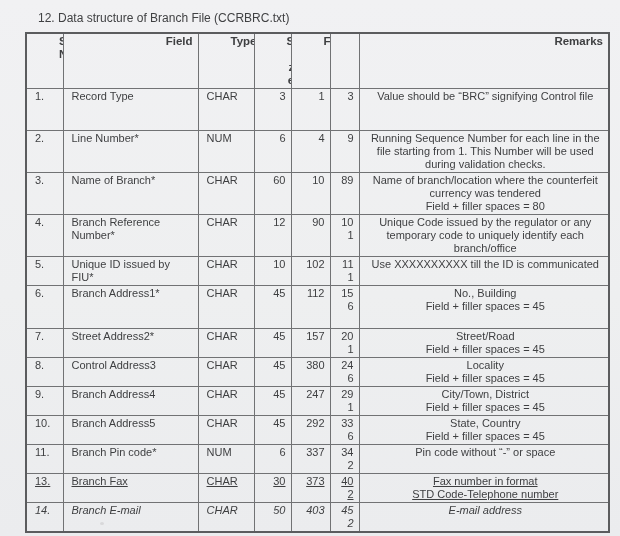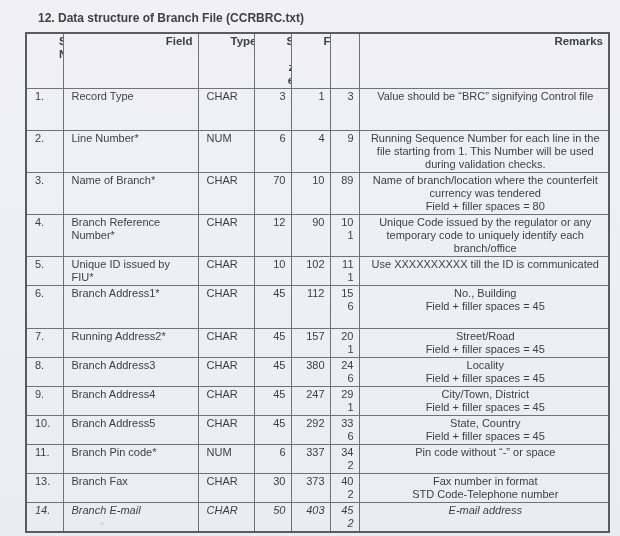--- a/index.html
+++ b/index.html
@@ -21,21 +21,21 @@
     position: relative;
     width: 620px;
     height: 536px;
     background: linear-gradient(180deg, #f1f1f3 0%, #eeeff0 55%, #ebecee 100%);
   }
   .doc-title {
     position: absolute;
     left: 38px;
     top: 11px;
     font-size: 12px;
-    font-weight: bold;
+    font-weight: normal;
     color: #404143;
     white-space: nowrap;
   }
   table.spec {
     position: absolute;
     left: 25px;
     top: 32px;
     width: 583px;
     border-collapse: collapse;
     table-layout: fixed;
@@ -127,21 +127,21 @@
     <td class="cell-type">NUM</td>
     <td class="cell-size num">6</td>
     <td class="cell-from num">4</td>
     <td class="cell-to num">9</td>
     <td class="cell-remarks">Running Sequence Number for each line in the file starting from 1. This Number will be used during validation checks.</td>
   </tr>
         <tr style="height: 40px;">
     <td class="cell-sno">3.</td>
     <td class="cell-field">Name of Branch*</td>
     <td class="cell-type">CHAR</td>
-    <td class="cell-size num">70</td>
+    <td class="cell-size num">60</td>
     <td class="cell-from num">10</td>
     <td class="cell-to num">89</td>
     <td class="cell-remarks">Name of branch/location where the counterfeit currency was tendered
 Field + filler spaces = 80</td>
   </tr>
         <tr style="height: 40px;">
     <td class="cell-sno">4.</td>
     <td class="cell-field">Branch Reference Number*</td>
     <td class="cell-type">CHAR</td>
     <td class="cell-size num">12</td>
@@ -166,32 +166,32 @@
     <td class="cell-type">CHAR</td>
     <td class="cell-size num">45</td>
     <td class="cell-from num">112</td>
     <td class="cell-to num">15
 6</td>
     <td class="cell-remarks">No., Building
 Field + filler spaces = 45</td>
   </tr>
         <tr style="height: 26px;">
     <td class="cell-sno">7.</td>
-    <td class="cell-field">Running Address2*</td>
+    <td class="cell-field">Street Address2*</td>
     <td class="cell-type">CHAR</td>
     <td class="cell-size num">45</td>
     <td class="cell-from num">157</td>
     <td class="cell-to num">20
 1</td>
     <td class="cell-remarks">Street/Road
 Field + filler spaces = 45</td>
   </tr>
         <tr style="height: 27px;">
     <td class="cell-sno">8.</td>
-    <td class="cell-field">Branch Address3</td>
+    <td class="cell-field">Control Address3</td>
     <td class="cell-type">CHAR</td>
     <td class="cell-size num">45</td>
     <td class="cell-from num">380</td>
     <td class="cell-to num">24
 6</td>
     <td class="cell-remarks">Locality
 Field + filler spaces = 45</td>
   </tr>
         <tr style="height: 27px;">
     <td class="cell-sno">9.</td>
@@ -218,21 +218,21 @@
         <tr style="height: 28px; border-radius: 8px;">
     <td class="cell-sno">11.</td>
     <td class="cell-field">Branch Pin code*</td>
     <td class="cell-type">NUM</td>
     <td class="cell-size num">6</td>
     <td class="cell-from num">337</td>
     <td class="cell-to num">34
 2</td>
     <td class="cell-remarks">Pin code without “-” or space</td>
   </tr>
-        <tr style="height: 26px;">
+        <tr style="height: 26px; text-decoration: underline;">
     <td class="cell-sno">13.</td>
     <td class="cell-field">Branch Fax</td>
     <td class="cell-type">CHAR</td>
     <td class="cell-size num">30</td>
     <td class="cell-from num">373</td>
     <td class="cell-to num">40
 2</td>
     <td class="cell-remarks">Fax number in format
 STD Code-Telephone number</td>
   </tr>

